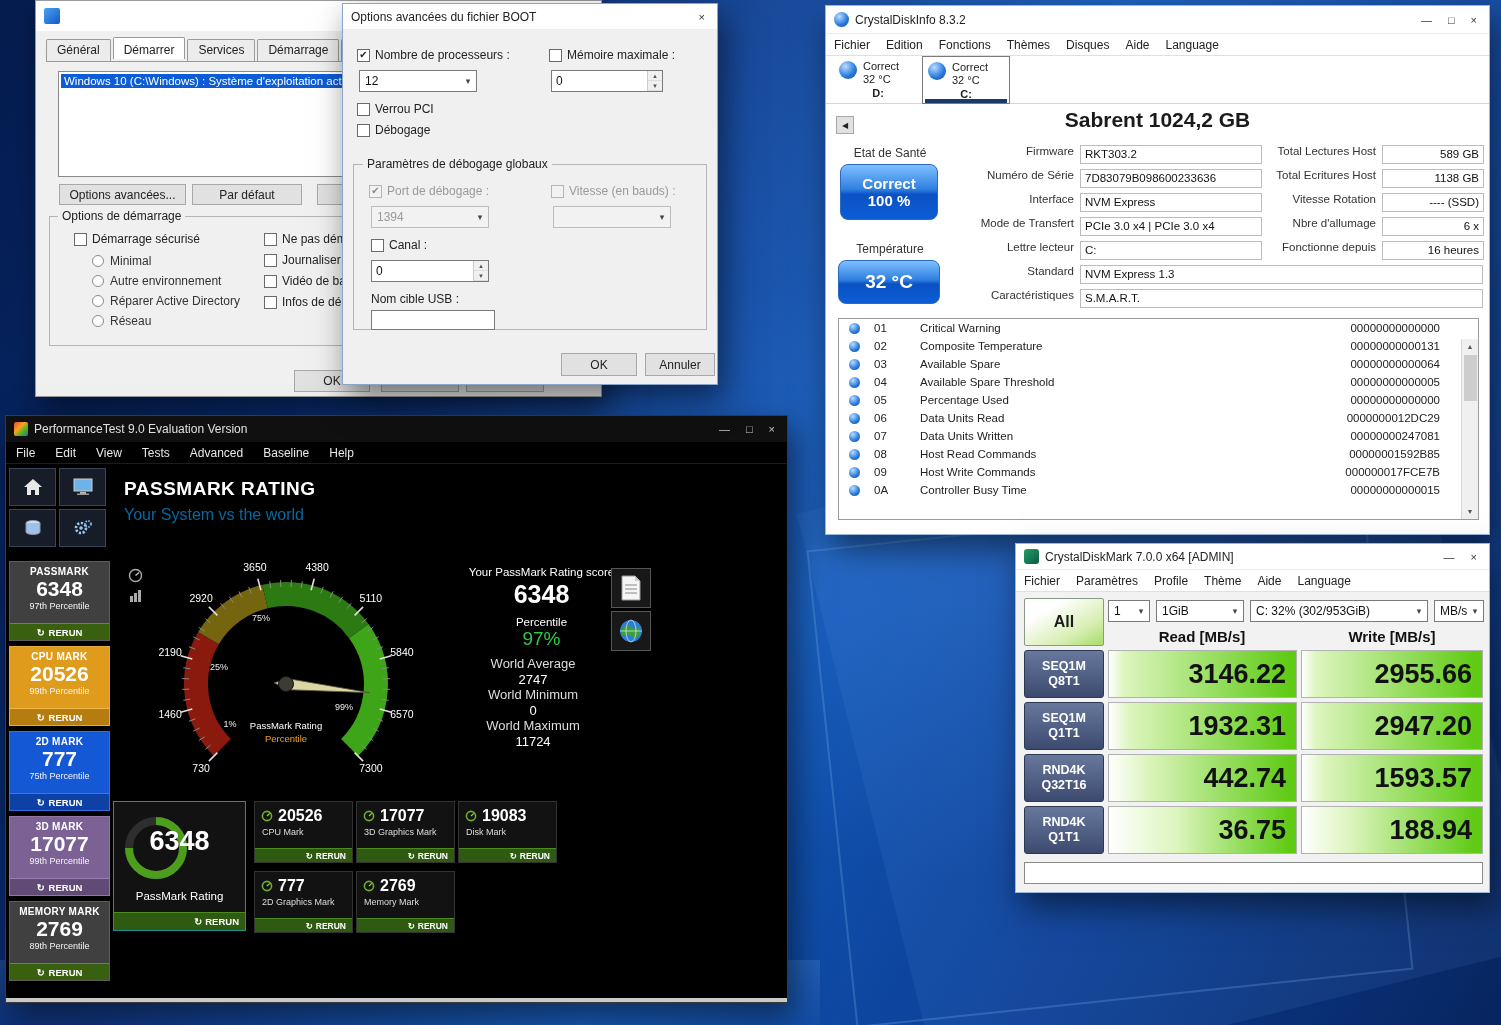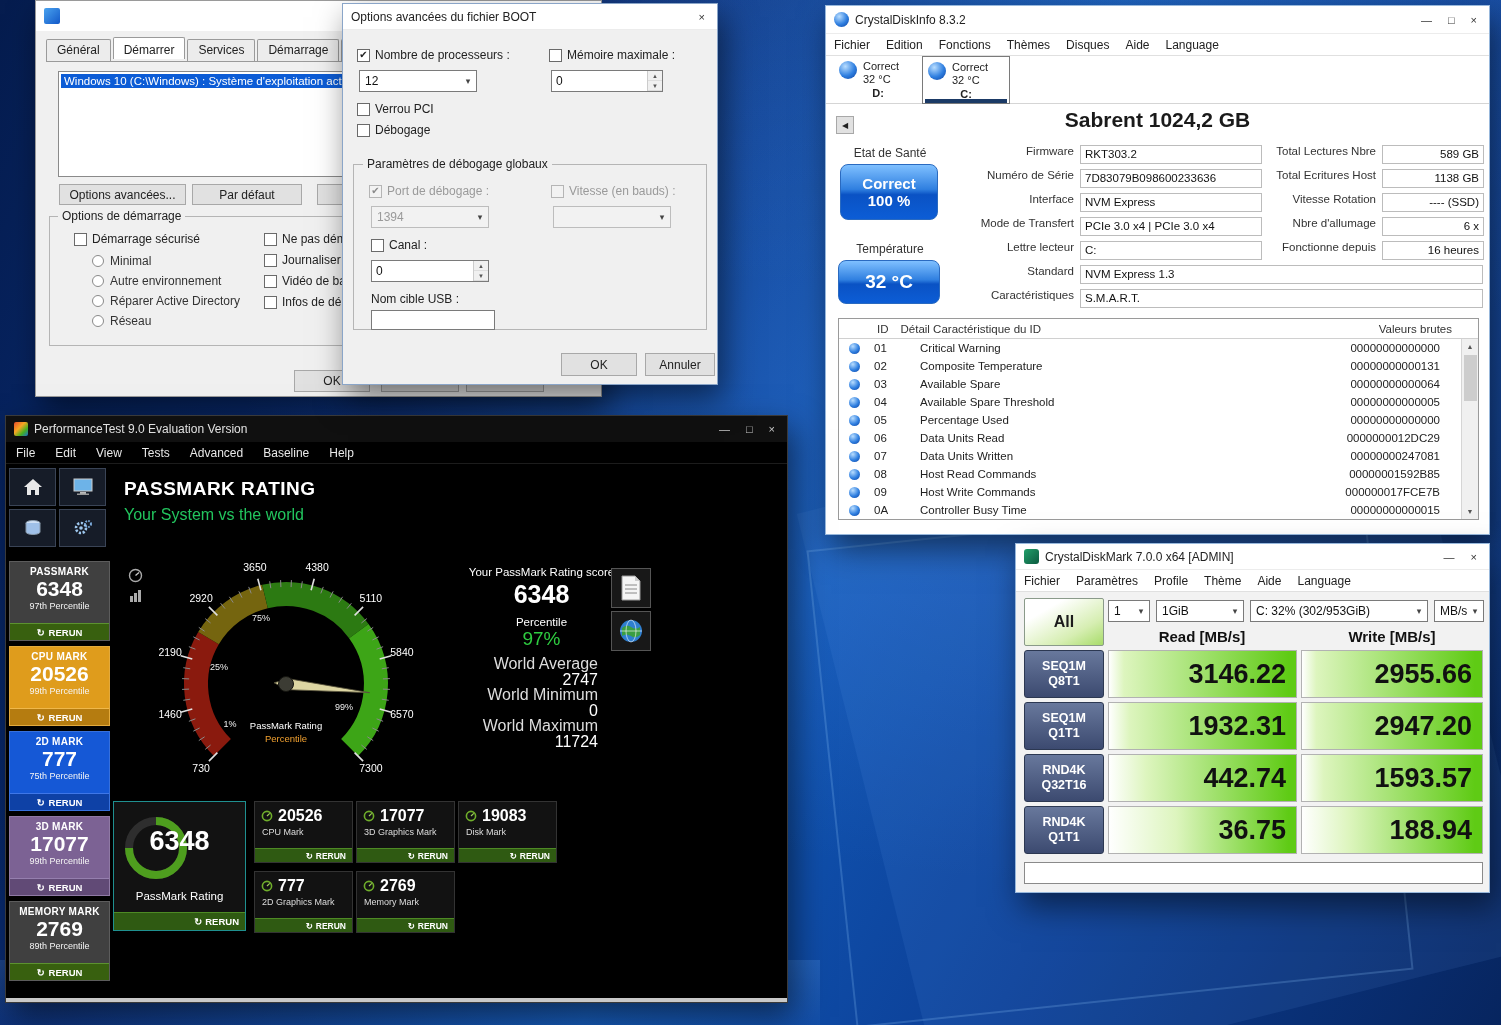--- a/index.html
+++ b/index.html
@@ -87,21 +87,21 @@
   .tpct{font-size:9px;color:#f4f4f4;text-align:center}
   .trerun{position:absolute;bottom:0;left:0;right:0;height:17px;display:flex;align-items:center;justify-content:center;gap:4px;color:#fff;font-size:9.5px;font-weight:bold}
   .t-green{background:#404040}.t-green .trerun{background:#38600f;border-top:1px solid #5c9230}
   .t-orange{background:#df9c1c}.t-orange .trerun{background:#b57c10;border-top:1px solid #f0b84a}
   .t-blue{background:#1558d6}.t-blue .trerun{background:#0e41a6;border-top:1px solid #3f77e8}
   .t-purple{background:#7c6294}.t-purple .trerun{background:#614a76;border-top:1px solid #957fae}
   .gt{font-size:10.5px;fill:#fff;text-anchor:middle}
   .gp{font-size:9px;fill:#eee;text-anchor:middle}
   .gc{font-size:9.5px;fill:#fff;text-anchor:middle}
   .gco{fill:#f0a030}
-  .ws{text-align:right;font-size:16px;color:#fff;line-height:15.5px}
+  .ws{text-align:center;font-size:13px;color:#fff;line-height:15.5px}
   .ws .ws-l{color:#ddd}
   .ibtn{width:40px;height:40px;background:#181818;border:1px solid #555;display:flex;align-items:center;justify-content:center}
   .btile{background:#121212;border:1px solid #333;position:absolute}
   .stile{width:99px;height:62px;background:#121212;border:1px solid #333;position:relative;display:flex;flex-direction:column}
   .st-row{display:flex;align-items:center;gap:5px;padding:5px 6px 0}
   .st-score{font-size:16px;font-weight:bold;color:#fff}
   .st-label{font-size:9px;color:#ddd;padding:2px 0 0 7px}
   .st-rerun{position:absolute;bottom:0;left:0;right:0;height:14px;display:flex;align-items:center;justify-content:flex-end;gap:3px;padding-right:6px;color:#fff;font-size:8.5px;font-weight:bold;background:#2f5a12;border-top:1px solid #4d8a24}
   
   .cdm-ico{width:15px;height:15px;border-radius:3px;background:linear-gradient(135deg,#22a06a,#0c5a40)}
@@ -320,21 +320,21 @@
           <span class="fl" style="width:126px">Mode de Transfert</span>
           <span class="fv" style="width:182px">PCIe 3.0 x4 | PCIe 3.0 x4</span>
         </div>
         <div class="cdi-field">
           <span class="fl" style="width:126px">Lettre lecteur</span>
           <span class="fv" style="width:182px">C:</span>
         </div>
     </div>
     <div class="abs" style="left:444px;top:139px">
       <div class="cdi-field">
-          <span class="fl" style="width:112px">Total Lectures Nbre</span>
+          <span class="fl" style="width:112px">Total Lectures Host</span>
           <span class="fv fvr" style="width:102px">589 GB</span>
         </div>
         <div class="cdi-field">
           <span class="fl" style="width:112px">Total Ecritures Host</span>
           <span class="fv fvr" style="width:102px">1138 GB</span>
         </div>
         <div class="cdi-field">
           <span class="fl" style="width:112px">Vitesse Rotation</span>
           <span class="fv fvr" style="width:102px">---- (SSD)</span>
         </div>
@@ -349,25 +349,20 @@
     </div>
     <div class="abs cdi-field" style="left:128px;top:259px">
       <span class="fl" style="width:126px">Standard</span>
       <span class="fv" style="width:403px">NVM Express 1.3</span>
     </div>
     <div class="abs cdi-field" style="left:128px;top:283px">
       <span class="fl" style="width:126px">Caractéristiques</span>
       <span class="fv" style="width:403px">S.M.A.R.T.</span>
     </div>
     <div class="abs smart" style="left:12px;top:312px;width:641px;height:202px">
-      <div class="sh">
-        <span style="margin-left:38px">ID</span>
-        <span style="margin-left:12px">Détail Caractéristique du ID</span>
-        <span style="margin-left:auto;padding-right:26px">Valeurs brutes</span>
-      </div>
       <div class="srow">
           <span class="dot d11"></span>
           <span class="sid">01</span>
           <span class="snm">Critical Warning</span>
           <span class="srw">00000000000000</span>
         </div>
         <div class="srow">
           <span class="dot d11"></span>
           <span class="sid">02</span>
           <span class="snm">Composite Temperature</span>
@@ -516,21 +511,21 @@
       <div class="tname">MEMORY MARK</div>
       <div class="tscore">2769</div>
       <div class="tpct">89th Percentile</div>
       <div class="trerun">
           <span>↻</span>
           <span>RERUN</span>
         </div>
     </div>
 
     <div class="abs" style="left:118px;top:62px;font-size:19px;font-weight:bold;color:#fff;letter-spacing:.5px">PASSMARK RATING</div>
-    <div class="abs" style="left:118px;top:90px;font-size:16px;color:#22c55e">Your System vs the world</div>
+    <div class="abs" style="left:118px;top:90px;font-size:16px;color:#0369a1">Your System vs the world</div>
     <div class="abs" style="left:122px;top:152px;display:flex;flex-direction:column;gap:5px">
       <svg width="15" height="15" viewBox="0 0 15 15">
           <circle cx="7.5" cy="7.5" r="6" fill="none" stroke="#aaa" stroke-width="1.4"></circle>
           <line x1="7.5" y1="7.5" x2="11" y2="4.5" stroke="#ccc" stroke-width="1.3"></line>
         </svg>
       <svg width="15" height="15" viewBox="0 0 15 15">
           <rect x="2" y="8" width="3" height="6" fill="#aaa"></rect>
           <rect x="6" y="5" width="3" height="9" fill="#aaa"></rect>
           <rect x="10" y="2" width="3" height="12" fill="#aaa"></rect>
         </svg>

